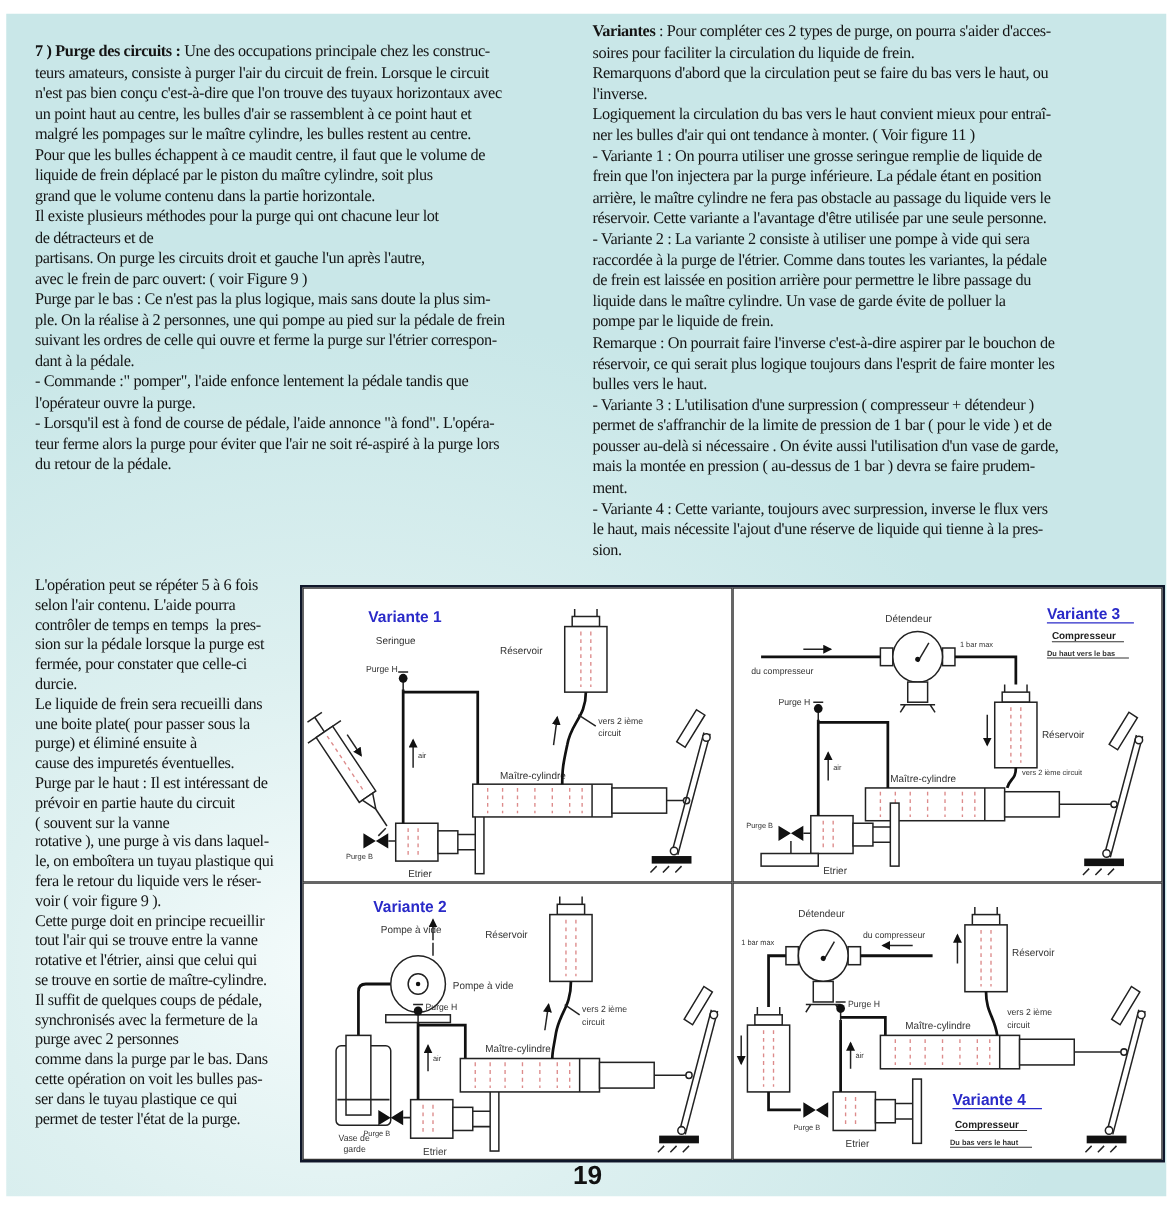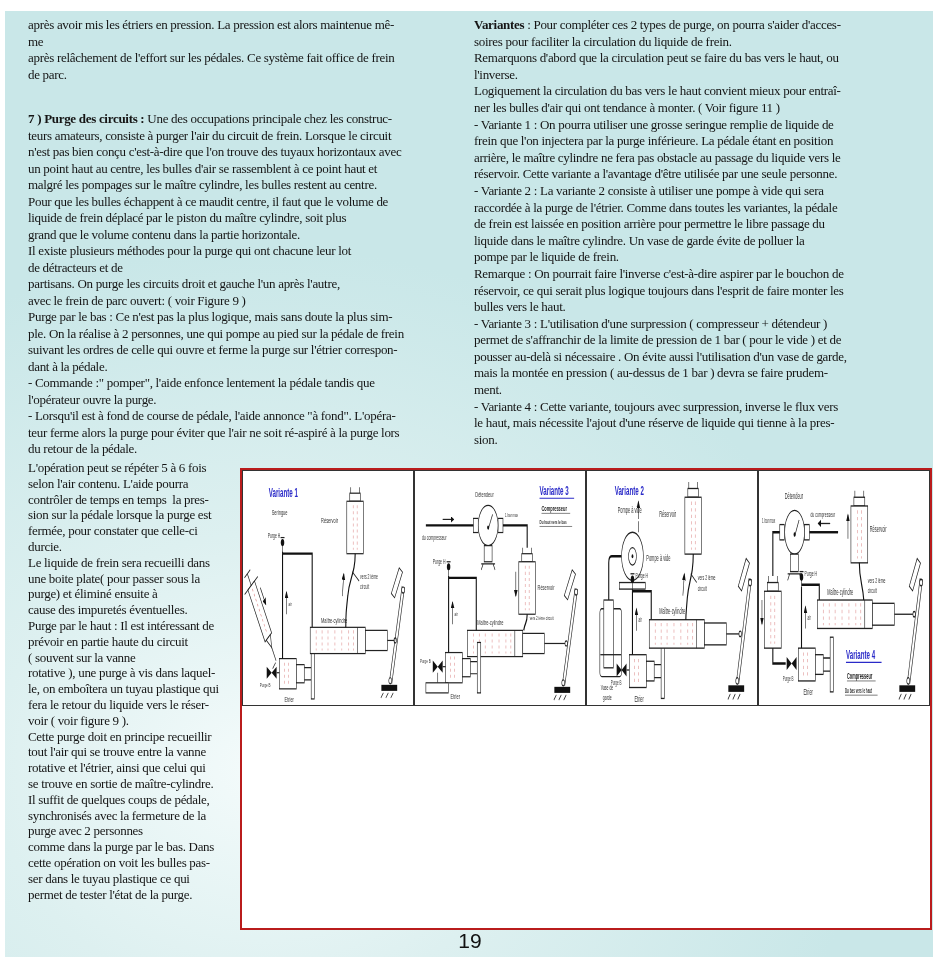--- a/index.html
+++ b/index.html
@@ -2,31 +2,31 @@
 <html><head>
 <meta charset="utf-8">
 <style>
   html,body{margin:0;padding:0;background:#ffffff;}
   body{width:940px;height:970px;position:relative;overflow:hidden;
        font-family:"Liberation Serif",serif;color:#151515;}
   .paper{position:absolute;left:5px;top:11px;width:928px;height:946px;
          background:radial-gradient(ellipse 65% 55% at 28% 80%, #f4fbfb 0%, #ddf0f0 45%, #c9e7e8 100%);}
   .col{position:absolute;font-size:13px;letter-spacing:-0.3px;}
   .para{margin:0;white-space:pre-wrap;}
-  .gap{margin-top:28px;}
+  .gap{margin-top:16px;}
   .col-left-top{left:28px;top:17px;width:436px;line-height:16.5px;}
   .col-right{left:474px;top:17px;width:476px;line-height:16.6px;}
   .col-left-narrow{left:28px;top:460px;width:214px;line-height:15.8px;}
   .figure{position:absolute;left:240px;top:468px;width:688px;height:458px;
-          background:#ffffff;border:2px solid #b91c1c;
-          display:grid;grid-template-columns:1fr 1fr 1fr 1fr;grid-template-rows:236px 1fr;}
+          background:#ffffff;border:2px solid #0f172a;
+          display:grid;grid-template-columns:1fr 1fr;grid-template-rows:236px 1fr;}
   .cell{border:1px solid #333;overflow:hidden;}
   .cell svg{display:block;width:100%;height:100%;}
   .pageno{position:absolute;left:0;top:929px;width:940px;text-align:center;
-          font-family:"Liberation Sans",sans-serif;font-weight:normal;font-size:21px;color:#111;}
+          font-family:"Liberation Sans",sans-serif;font-weight:bold;font-size:21px;color:#111;}
   
   .ln{stroke:#222;fill:none;stroke-width:1.2;}
   .lnw{stroke:#222;fill:#fff;stroke-width:1.2;}
   .pipe{stroke:#111;fill:none;stroke-width:2.2;}
   .pink{stroke:#dd8b8b;fill:none;stroke-width:1.1;stroke-dasharray:3 3;}
   .fill{fill:#111;stroke:none;}
   text{font-family:"Liberation Sans",sans-serif;fill:#333;}
   .dtitle{font-size:12.5px;font-weight:bold;fill:#2a2ac8;}
   .dlbl{font-size:8px;}
   .dsub{font-size:8px;font-weight:bold;fill:#222;}
@@ -97,24 +97,20 @@
       <circle class="lnw" cx="2" cy="0" r="3"></circle>
       <circle class="lnw" cx="28" cy="-90" r="3"></circle>
       <g transform="translate(20,-112) rotate(32)">
           <rect class="lnw" x="0" y="0" width="8" height="30"></rect>
         </g>
     </g>
   </defs>
 </svg>
 
 <div class="col col-left-top">
-  <p class="para"><span>après avoir mis les étriers en pression. La pression est alors maintenue mê-
-me
-après relâchement de l'effort sur les pédales. Ce système fait office de frein
-de parc.</span></p>
   <p class="para gap"><b>7 ) Purge des circuits : </b><span>Une des occupations principale chez les construc-
 teurs amateurs, consiste à purger l'air du circuit de frein. Lorsque le circuit
 n'est pas bien conçu c'est-à-dire que l'on trouve des tuyaux horizontaux avec
 un point haut au centre, les bulles d'air se rassemblent à ce point haut et
 malgré les pompages sur le maître cylindre, les bulles restent au centre.
 Pour que les bulles échappent à ce maudit centre, il faut que le volume de
 liquide de frein déplacé par le piston du maître cylindre, soit plus
 grand que le volume contenu dans la partie horizontale.
 Il existe plusieurs méthodes pour la purge qui ont chacune leur lot
 de détracteurs et de

